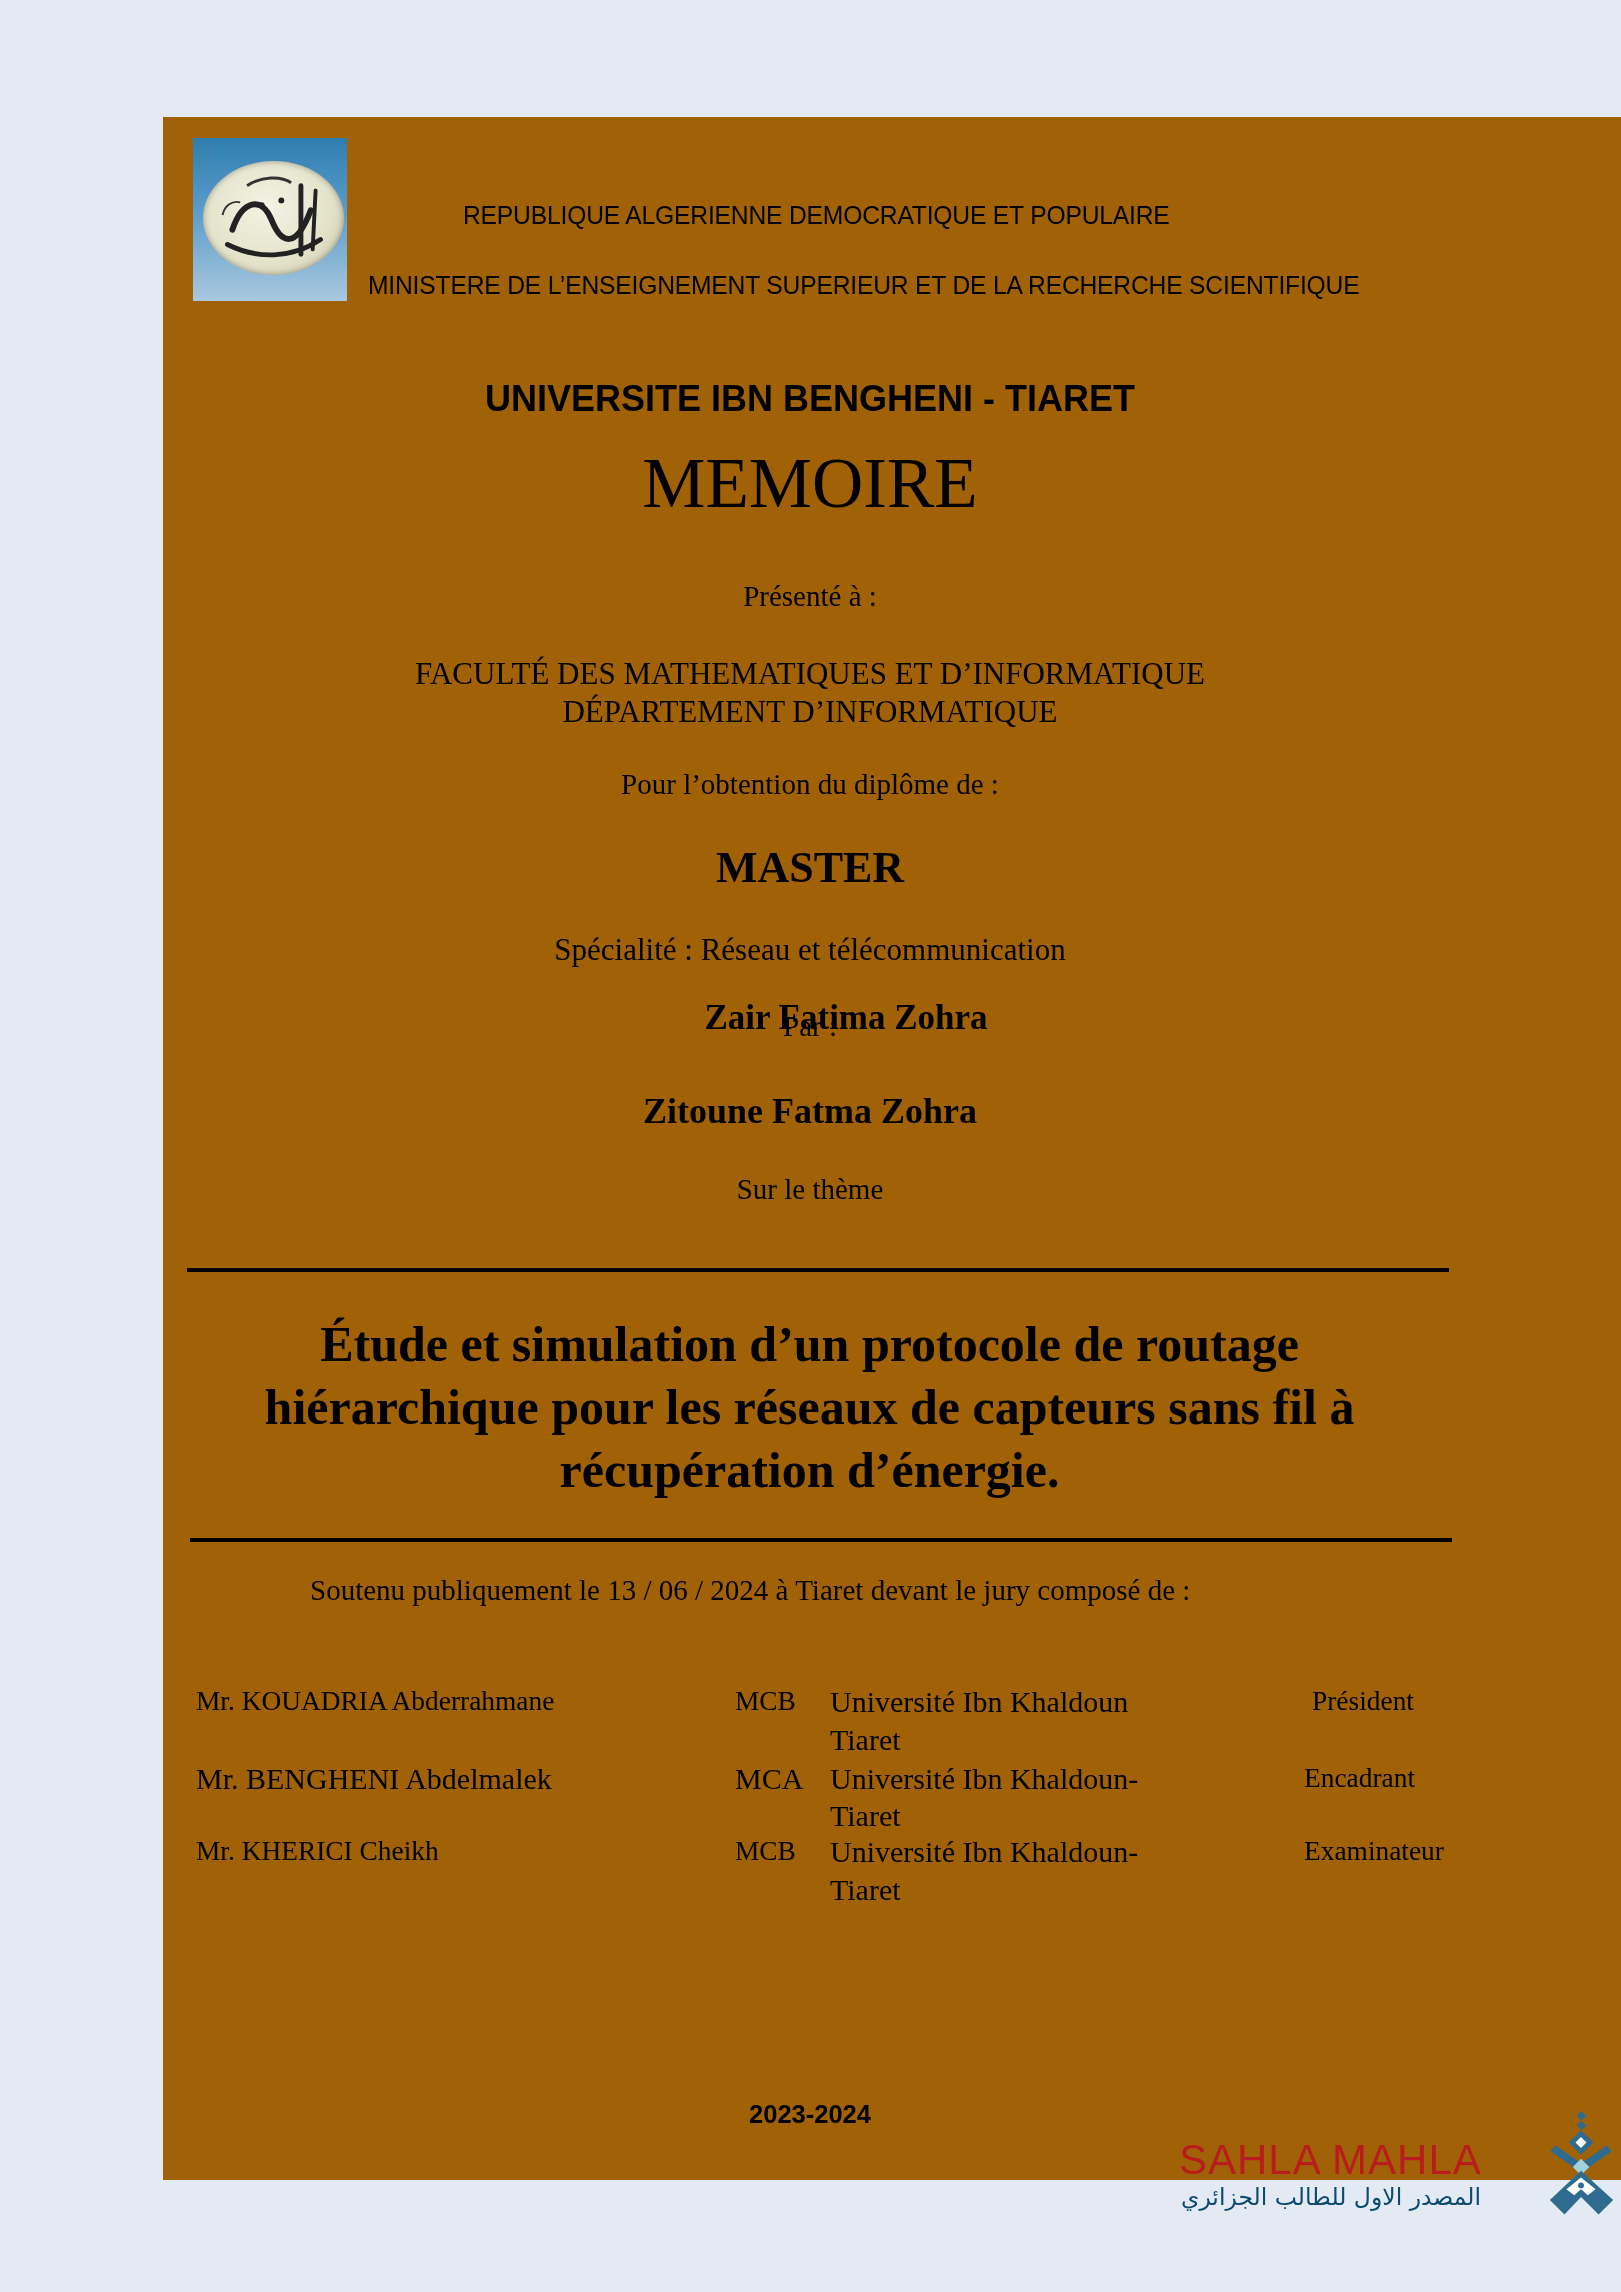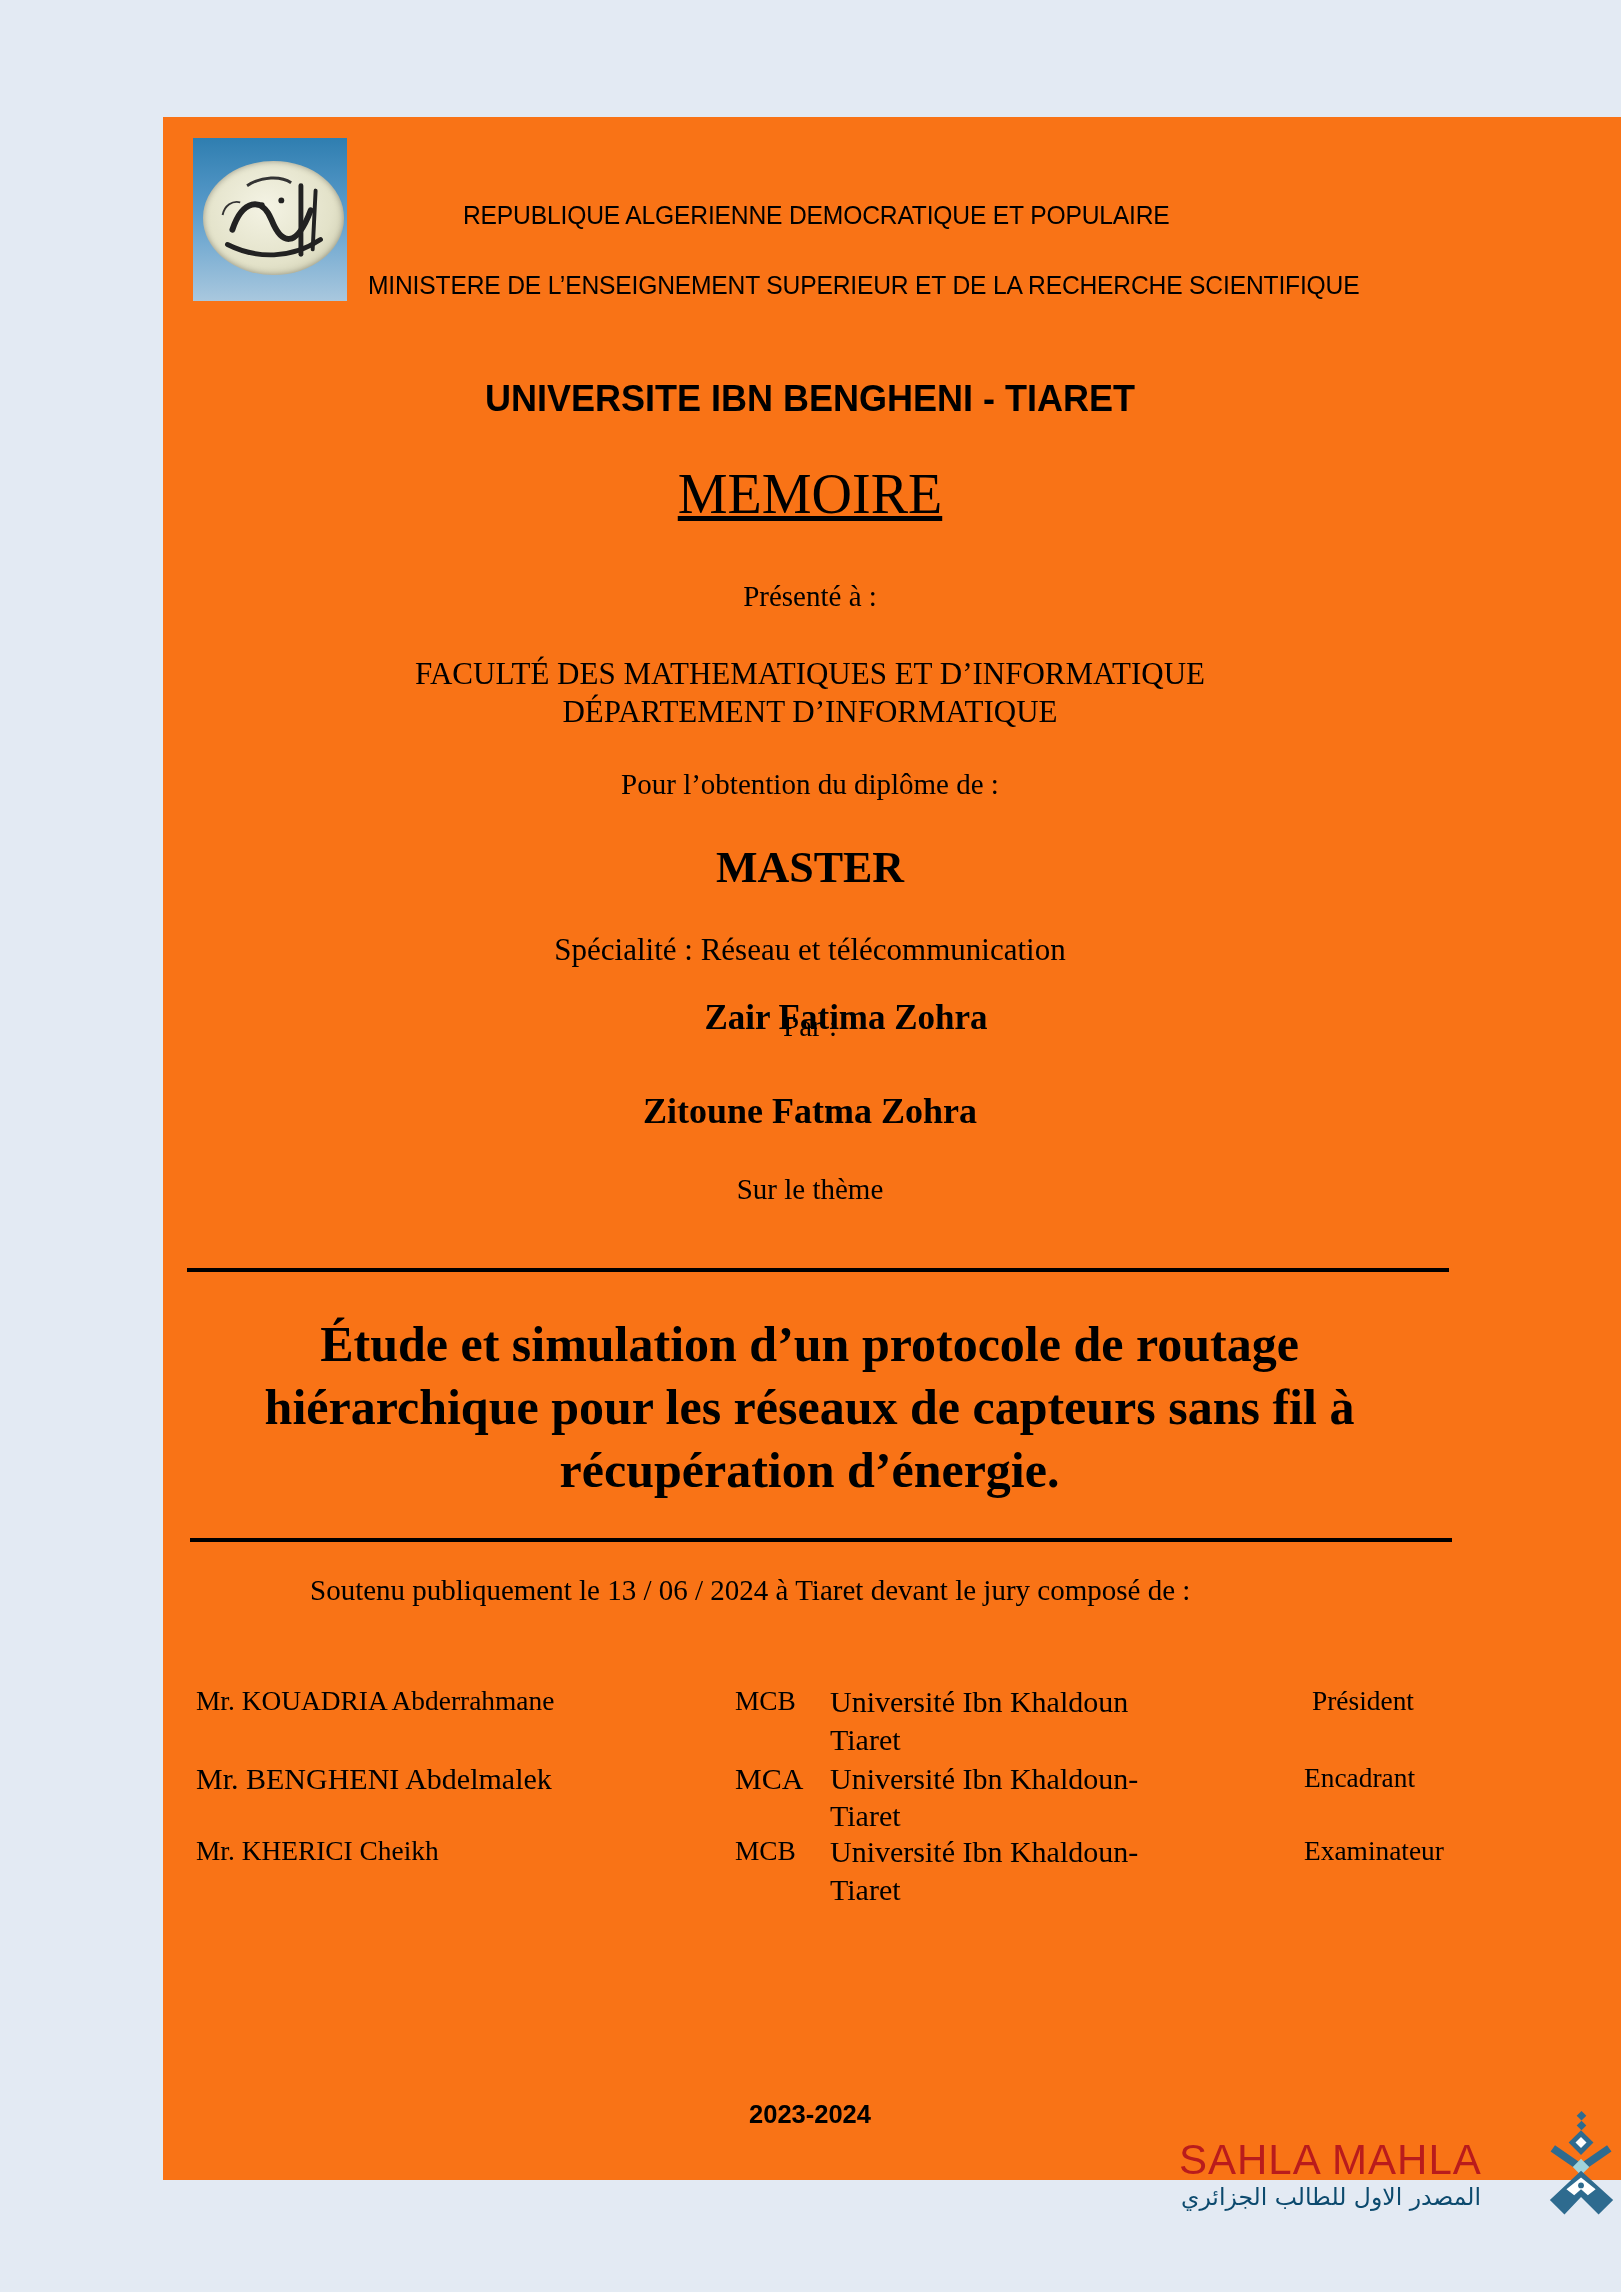--- a/index.html
+++ b/index.html
@@ -6,21 +6,21 @@
   body {
     width: 1621px; height: 2293px;
     background: #e3eaf3;
     position: relative; overflow: hidden;
     font-family: "Liberation Serif", serif;
     color: #000;
   }
   .page {
     position: absolute; left: 163px; top: 117px;
     width: 1458px; height: 2063px;
-    background: #f97316;
+    background: #a16207;
   }
   .abs { position: absolute; white-space: nowrap; }
   .center { left: 0; width: 1294px; text-align: center; }
   .sans { font-family: "Liberation Sans", sans-serif; }
   .serif { font-family: "Liberation Serif", serif; }
 
   .logo {
     position: absolute; left: 30px; top: 20.6px; width: 154px; height: 163px;
     background: linear-gradient(180deg, #2f7eb0 0%, #5b9ccb 45%, #a9c8de 100%);
     overflow: hidden;
@@ -29,21 +29,21 @@
     position: absolute; left: 9.8px; top: 23.5px; width: 141px; height: 114px;
     border-radius: 50%;
     background: radial-gradient(ellipse at 45% 40%, #f4f3e4 0%, #e3e2c9 60%, #bfbea0 100%);
     box-shadow: inset 0 0 5.9px rgba(0,0,0,.35);
   }
   .logo .seal svg { position: absolute; left: 0; top: 0; }
 
   .hdr1 { top: 83px; left: 300px; font-size: 26.5px; letter-spacing: -0.2px; transform: scaleX(0.93); transform-origin: left; }
   .hdr2 { top: 153px; left: 205px; font-size: 26.5px; letter-spacing: -0.2px; transform: scaleX(0.93); transform-origin: left; }
   .univ { top: 261px; font-size: 36px; font-weight: bold; }
-  .memoire { top: 345px; font-size: 56px; text-decoration: underline; }
+  .memoire { top: 326px; font-size: 71px; }
   .presente { top: 463px; font-size: 29px; }
   .faculte { top: 539px; font-size: 31px; }
   .departement { top: 577px; font-size: 31px; }
   .obtention { top: 651px; font-size: 29px; }
   .master { top: 725px; font-size: 44px; font-weight: bold; }
   .specialite { top: 815px; font-size: 31px; }
   .par { top: 893px; font-size: 29px; }
   .student1 { top: 881px; font-size: 35px; font-weight: bold; padding-left: 36px; }
   .student2 { top: 973px; font-size: 36px; font-weight: bold; }
   .theme { top: 1056px; font-size: 29px; }

